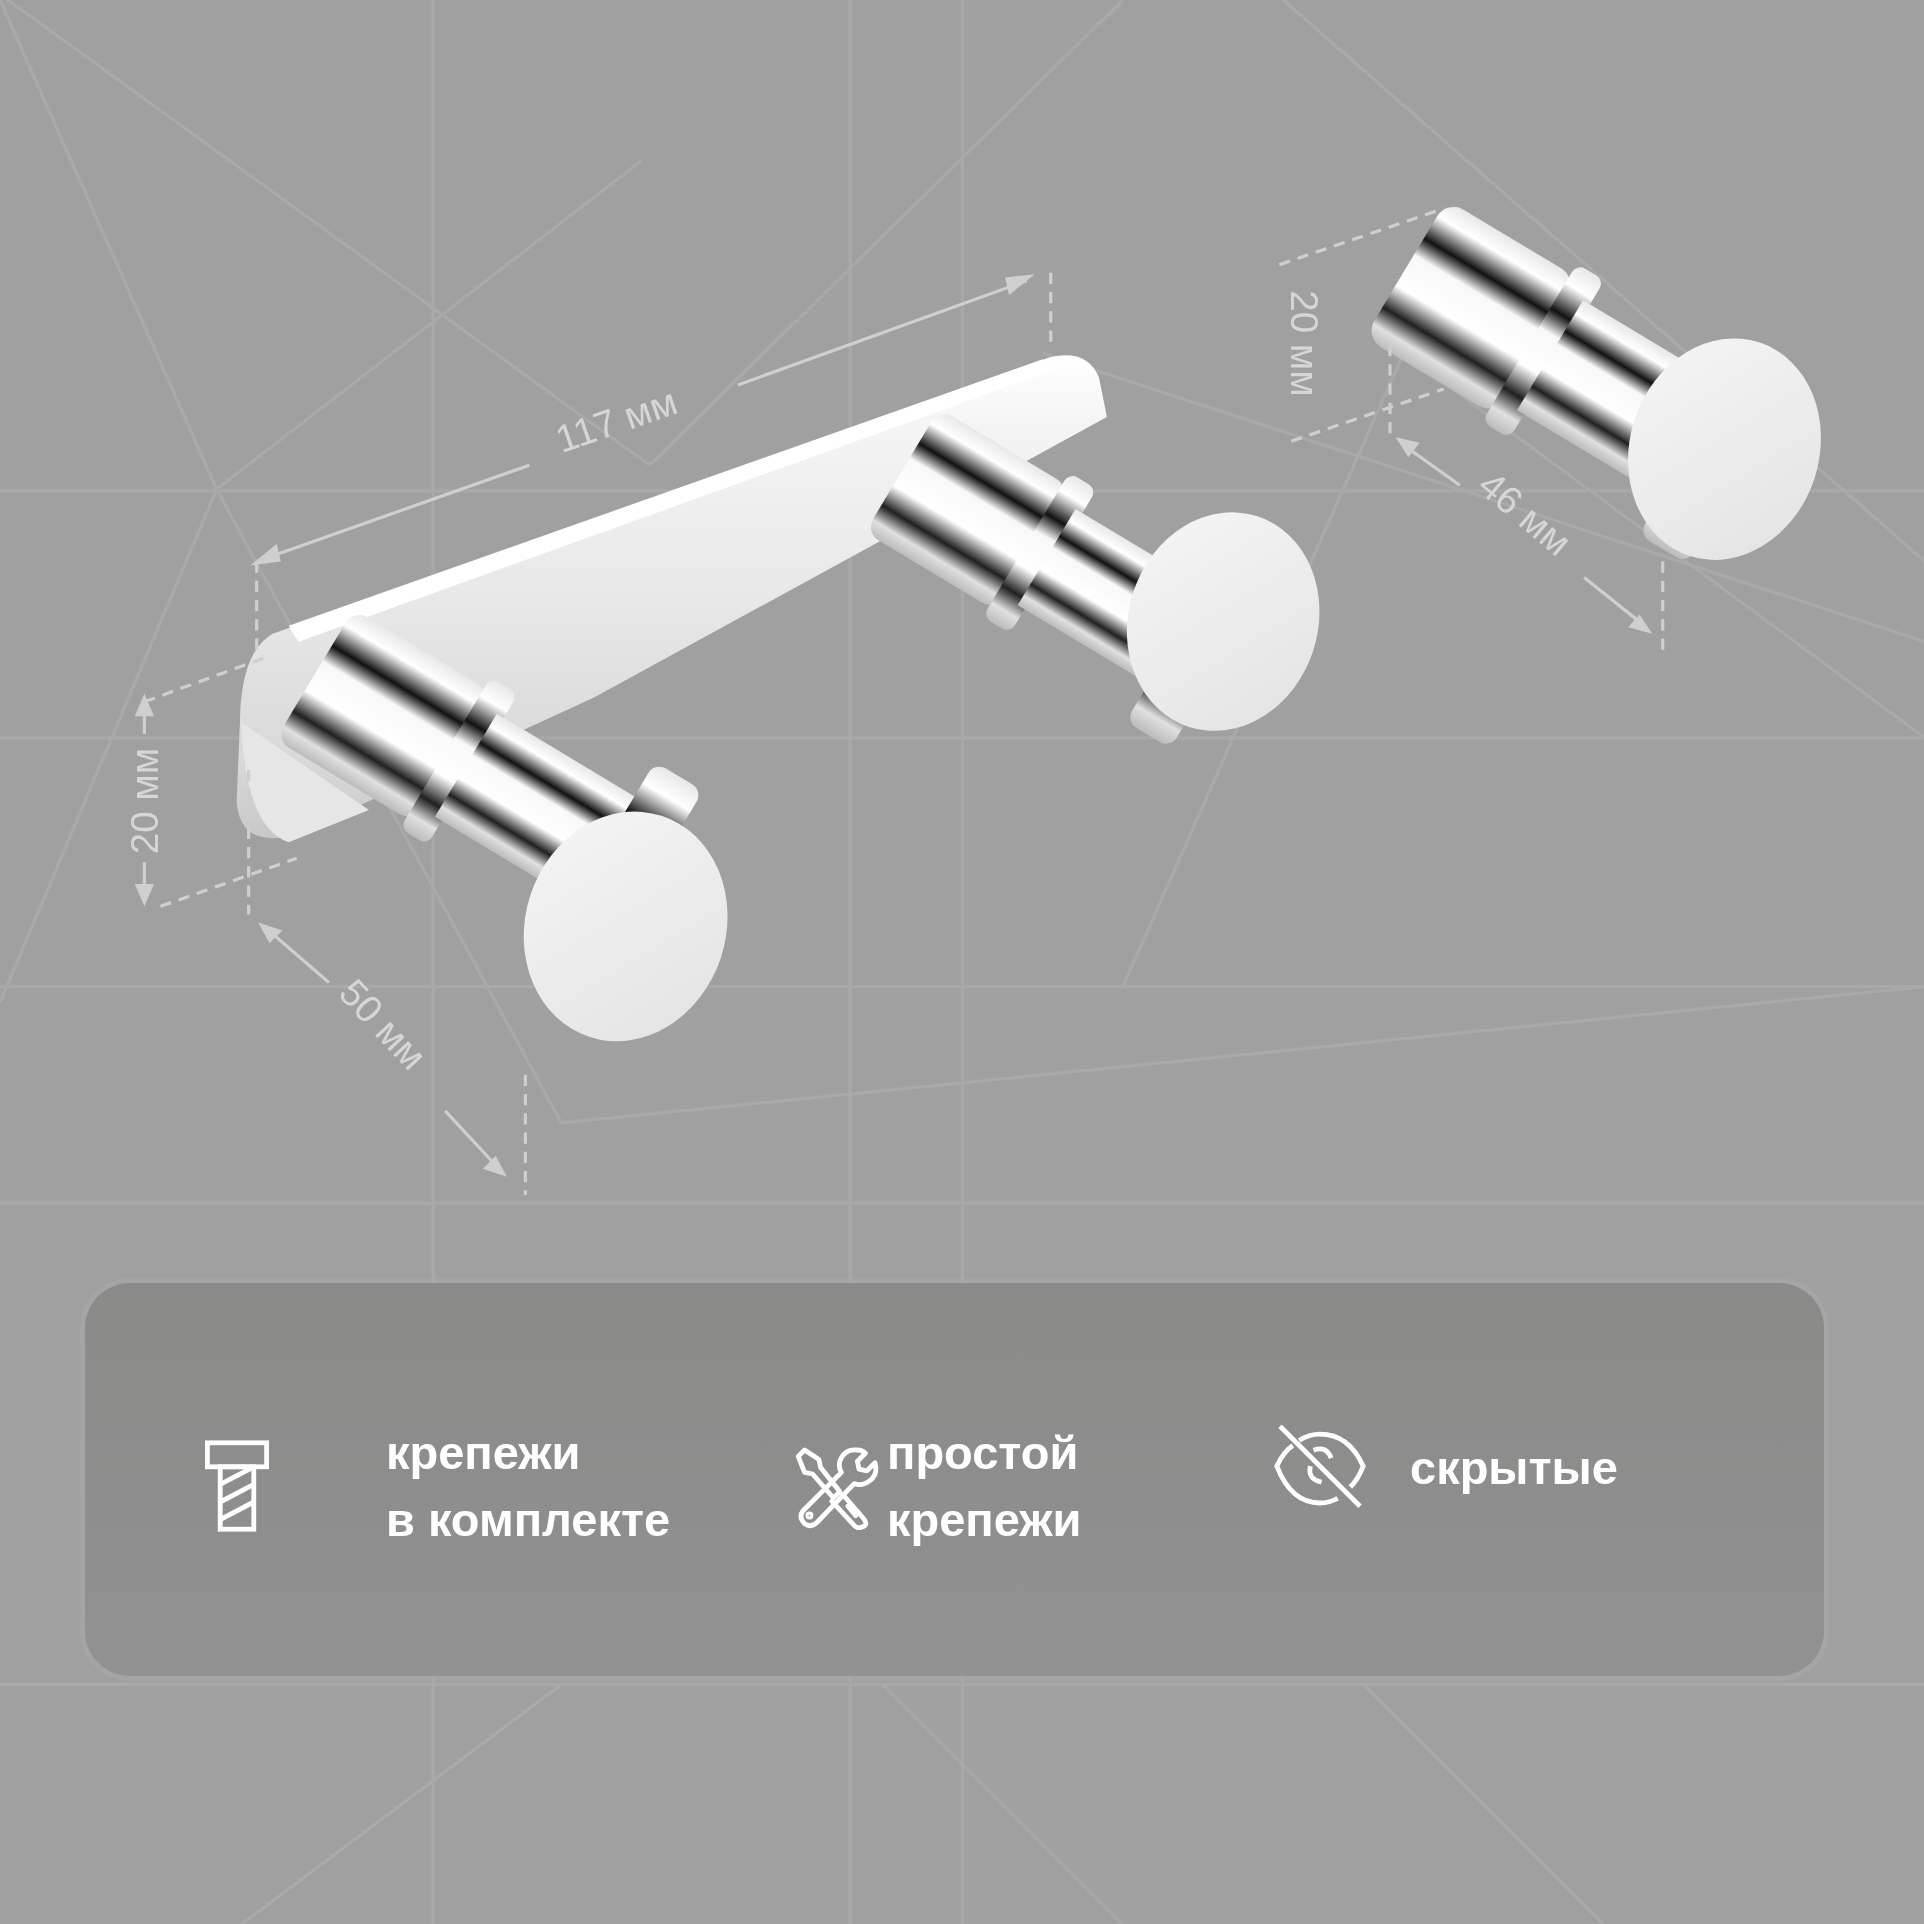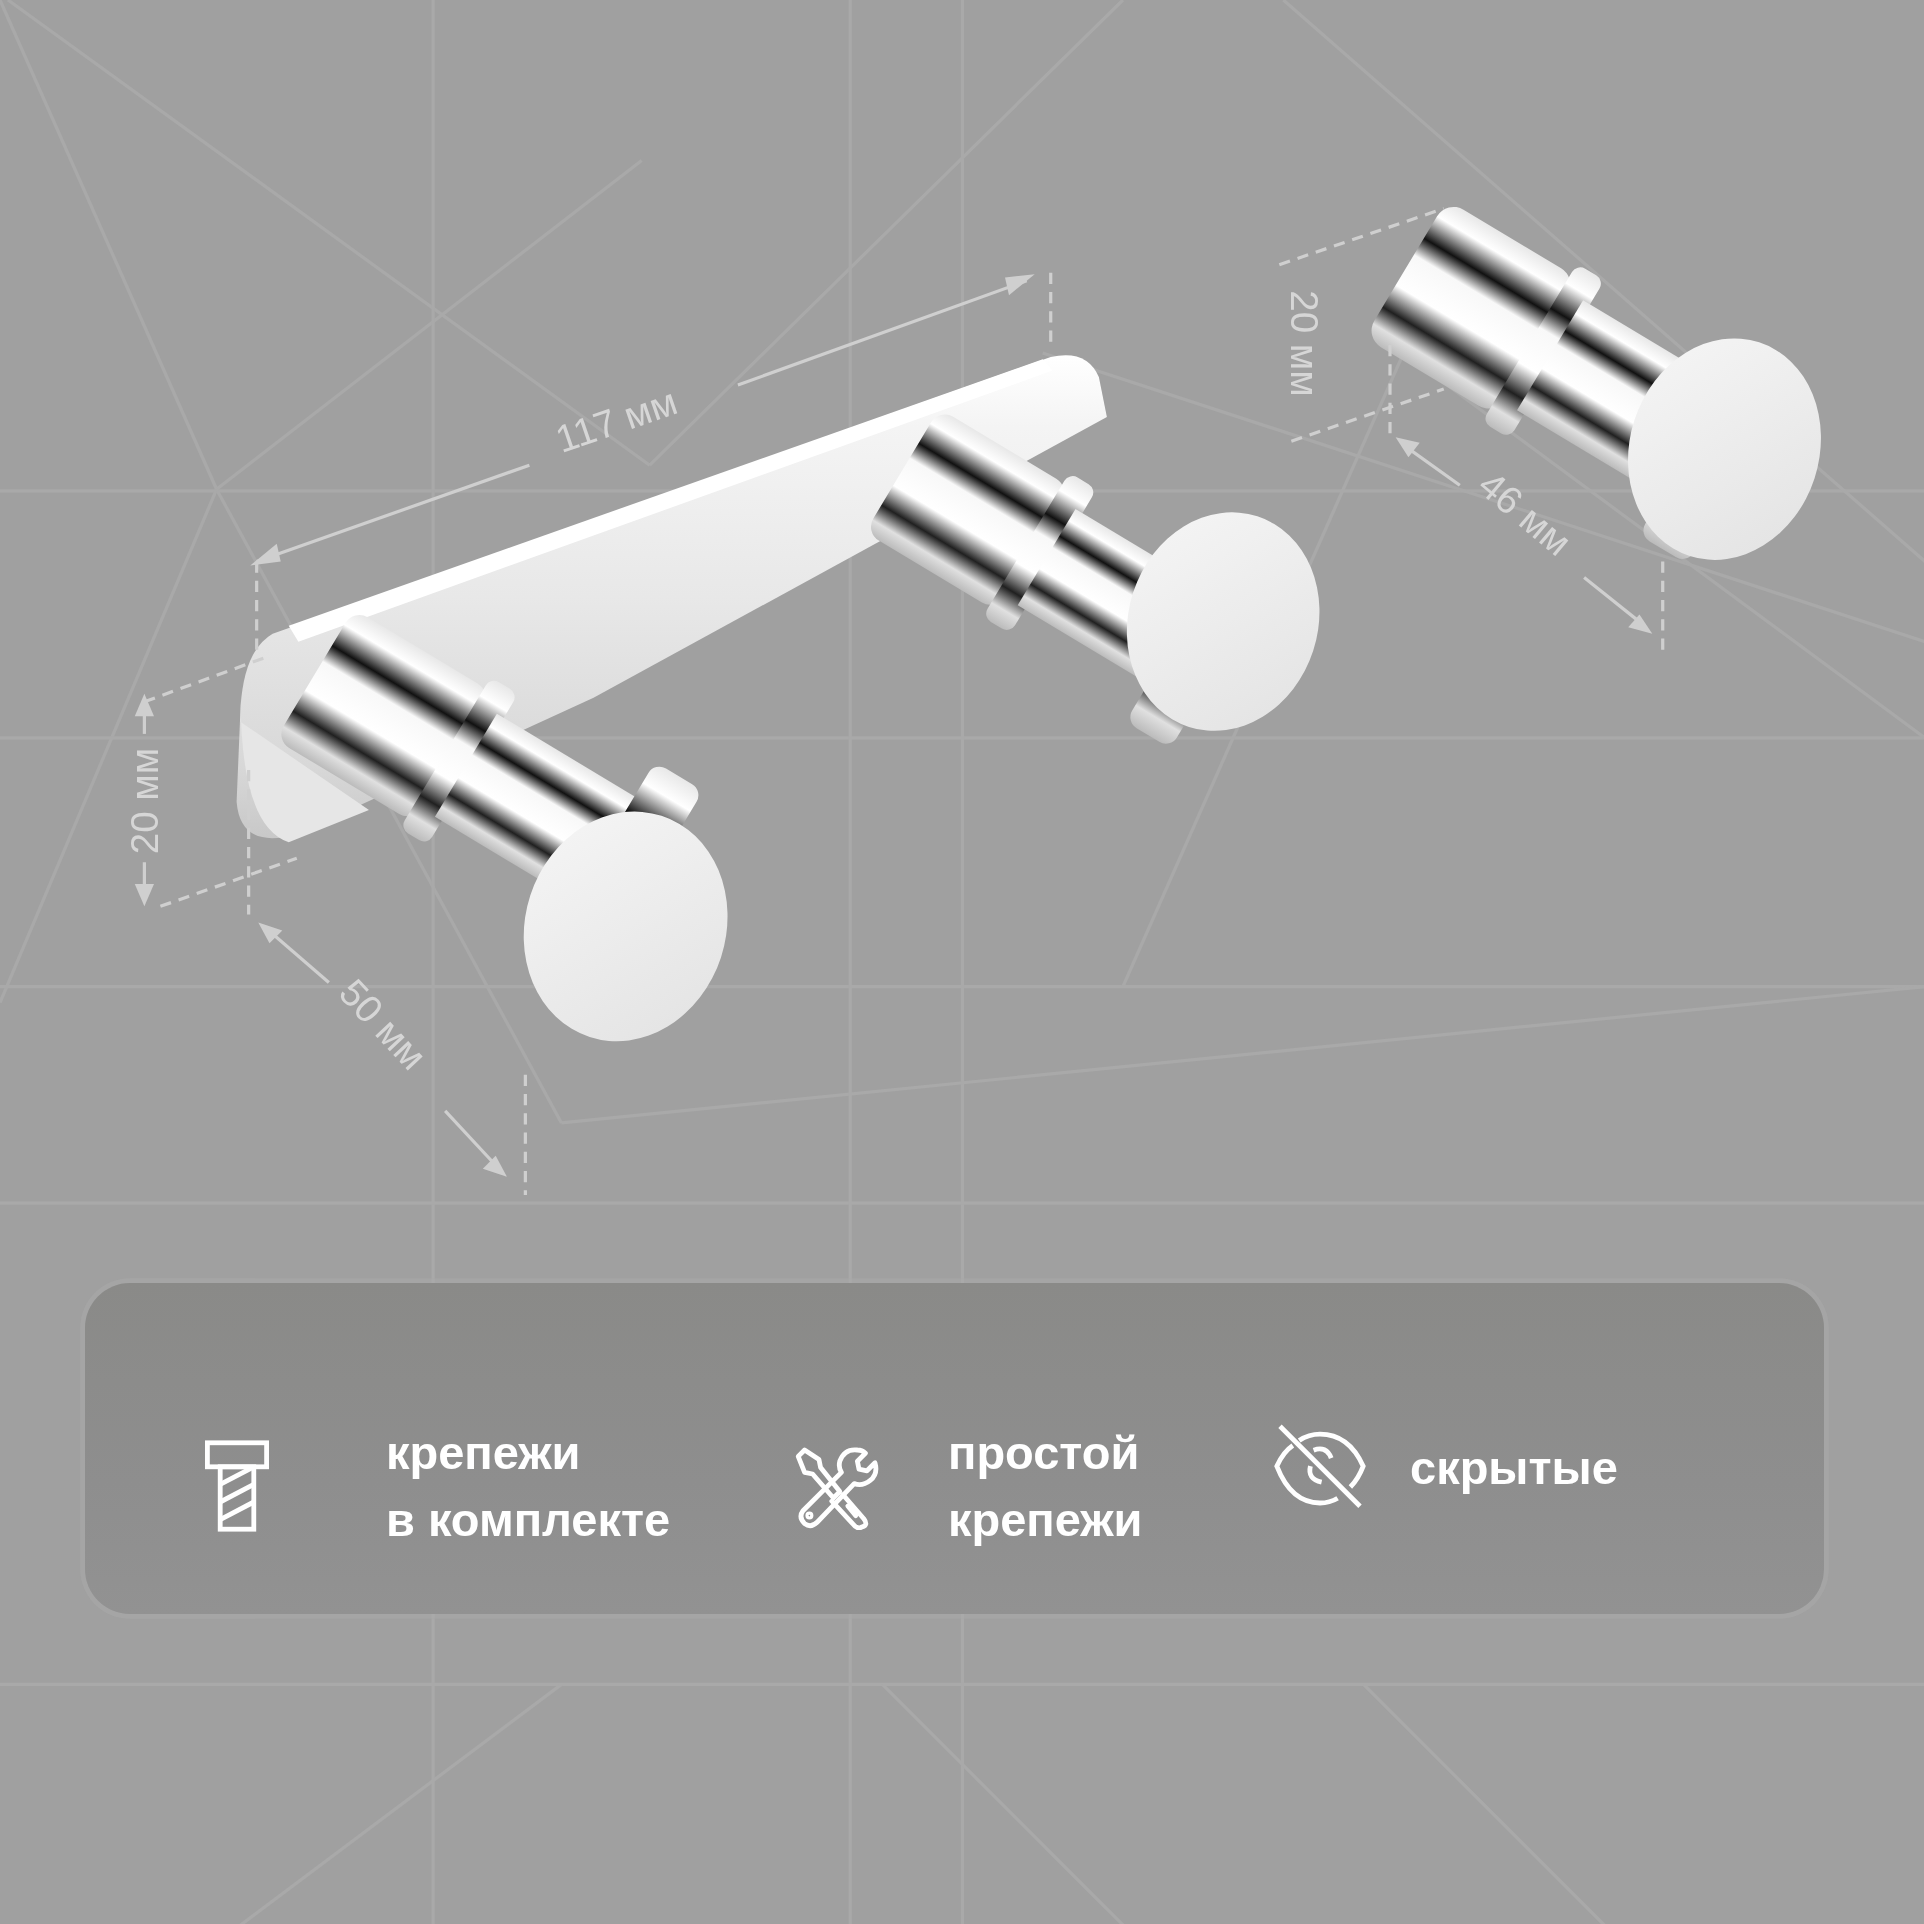--- a/index.html
+++ b/index.html
@@ -1,19 +1,19 @@
 <!DOCTYPE html>
 <html style="font-size:13px"><head>
 <meta charset="utf-8">
 <style>
   html, body { margin:0; padding:0; }
   body { width:1925px; height:1925px; overflow:hidden; background:#a0a0a0; position:relative; font-family:"Liberation Sans", "DejaVu Sans", sans-serif; }
   #scene { position:absolute; left:0; top:0; width:1925px; height:1925px; }
   .dim-label { font-family:"Liberation Sans", sans-serif; font-size:48px; fill:#d6d6d6; }
-  .panel { position:absolute; left:85px; top:1283px; width:1739px; height:331px; border-radius:45px;
+  .panel { position:absolute; left:85px; top:1283px; width:1739px; height:393px; border-radius:45px;
     background:linear-gradient(180deg,#8a8a88 0%,#8e8e8e 60%,#929292 100%);
     box-shadow: 0 0 0 4.8px rgba(170,170,170,0.55); }
   .feature { position:absolute; display:flex; align-items:center; }
   .feature .icon { width:96px; height:96px; display:flex; align-items:center; justify-content:center; }
   .feature .text { color:#ffffff; font-weight:bold; font-size:47px; line-height:67px; margin-left:0; }
   .feature .text div { white-space:nowrap; }
 </style>
 </head>
 <body>
 
@@ -164,21 +164,21 @@
   <div class="feature" style="left:706px; top:136px;">
     <div class="icon">
       <svg width="88" height="88" viewBox="0 0 110 110" fill="none" stroke="#ffffff" stroke-width="6" stroke-linejoin="round" stroke-linecap="round">
         <path d="M12 10 L30 22 L32 32 L56 62 L48 70 L22 40 L12 38 L4 18 Z"></path>
         <path d="M60 66 L86 96 Q92 104 84 106 Q78 110 72 102 L46 74"></path>
         <line x1="66" y1="80" x2="76" y2="92"></line>
         <path d="M78 10 Q62 8 56 24 Q54 32 58 38 L10 86 Q4 94 12 102 Q20 108 28 100 L74 52 Q84 56 94 48 Q104 40 100 26 L90 36 L80 34 L78 24 L88 14 Q84 10 78 10 Z"></path>
         <circle cx="18" cy="92" r="2"></circle>
       </svg>
     </div>
-    <div class="text" style="margin-left:61px;">
+    <div class="text" style="">
       <div>простой</div>
       <div>крепежи</div>
     </div>
   </div>
 
   <div class="feature" style="left:1187px; top:136px;">
     <div class="icon">
       <svg width="96" height="88" viewBox="0 0 120 110" fill="none" stroke="#ffffff" stroke-width="6">
         <path d="M34 22 Q46 14 60 14 Q96 14 114 54 Q108 70 98 80"></path>
         <path d="M82 94 Q72 100 60 100 Q24 100 6 54 Q14 36 26 28"></path>

